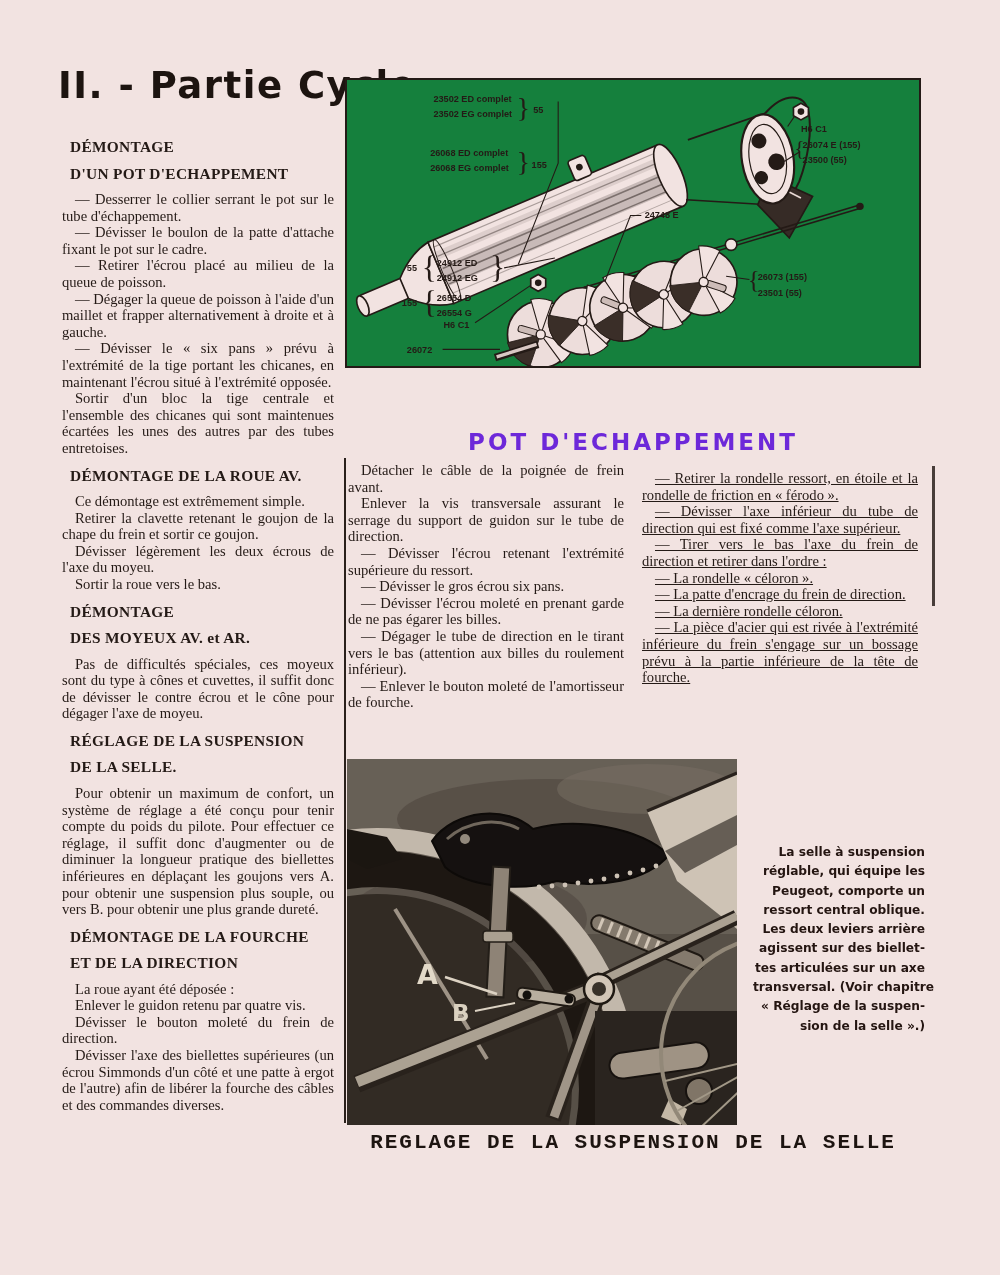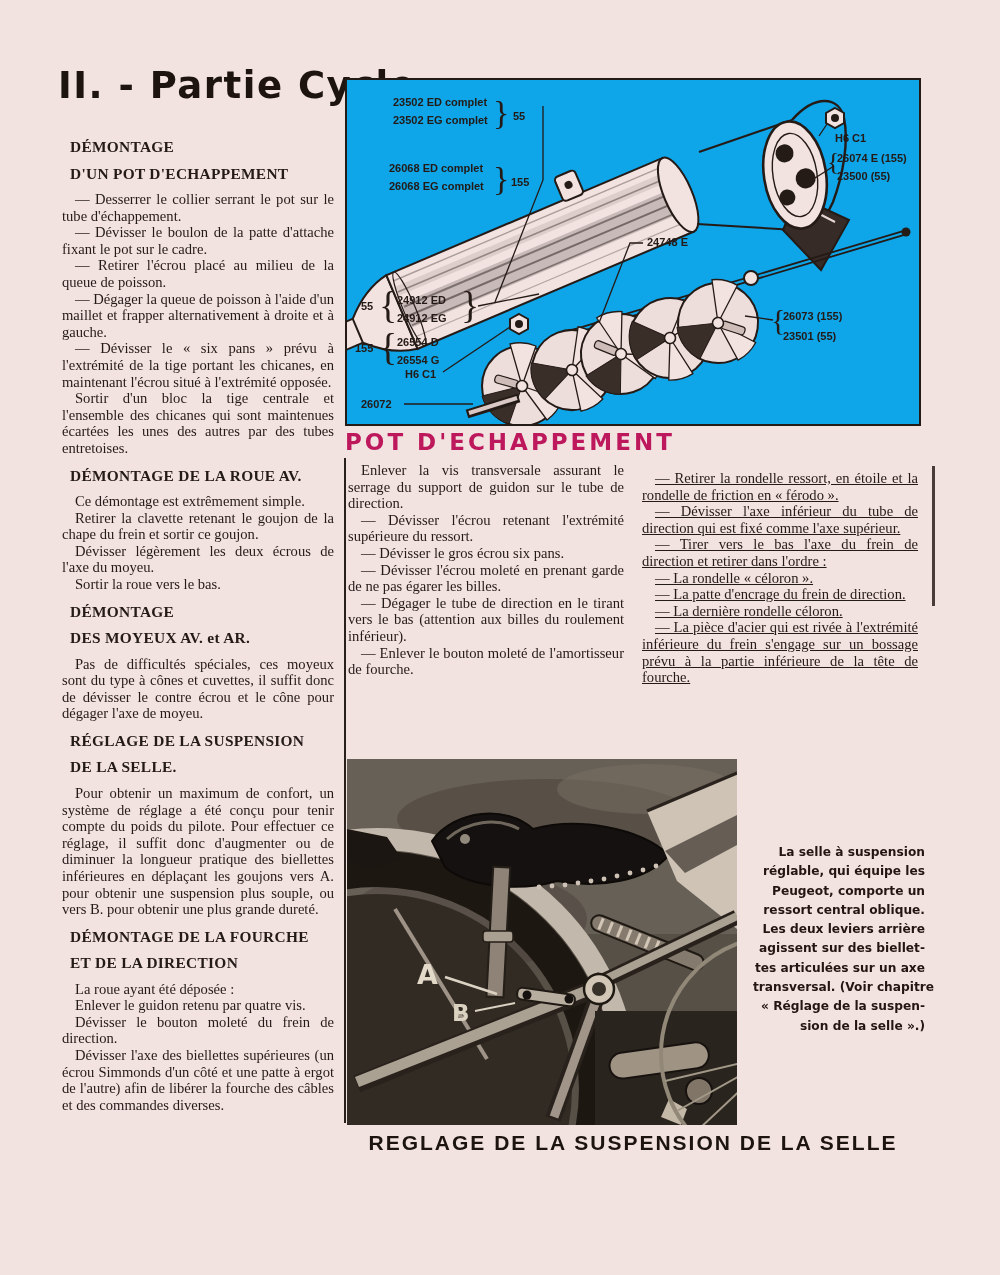--- a/index.html
+++ b/index.html
@@ -18,34 +18,34 @@
   .head-group{margin:10px 0 5px 0;}
   .head-group.first{margin-top:0;}
   
   .colL{position:absolute;left:62px;top:130px;width:272px;height:1045px;overflow:hidden;}
   .colM{position:absolute;left:348px;top:462px;width:276px;height:290px;overflow:hidden;}
   .colR{position:absolute;left:642px;top:470px;width:276px;height:295px;overflow:hidden;text-decoration:underline;}
   .para{margin:0;text-align:justify;text-indent:13px;font-size:14.6px;line-height:16.6px;}
   
   .vrule{position:absolute;background:#2a201b;}
   
-  .diagram{position:absolute;left:345px;top:78px;width:576px;height:348px;
-    border:2px solid #241a16;box-sizing:border-box;background:#0ea5e9;}
+  .diagram{position:absolute;left:345px;top:78px;width:576px;height:290px;
+    border:2px solid #241a16;box-sizing:border-box;background:#15803d;}
   .diagram svg{display:block;width:100%;height:100%;}
   .diagram-caption{
-    position:absolute;left:345px;top:429px;width:576px;text-align:left;
+    position:absolute;left:345px;top:429px;width:576px;text-align:center;
     font-family:"DejaVu Sans",sans-serif;font-weight:bold;font-size:23px;
-    letter-spacing:3px;color:#be185d;
+    letter-spacing:3px;color:#6d28d9;
   }
   
   .photo{position:absolute;left:347px;top:759px;width:390px;height:366px;}
   .photo svg{display:block;width:100%;height:100%;}
   .photo-caption{
     position:absolute;left:345px;top:1131px;width:576px;text-align:center;
-    font-family:Liberation Sans, sans-serif;font-weight:bold;font-size:21px;
+    font-family:Liberation Mono, monospace;font-weight:bold;font-size:21px;
     letter-spacing:2px;color:#1d1410;
   }
   
   .side-caption{
     position:absolute;left:753px;top:843px;width:172px;
     font-family:"DejaVu Sans",sans-serif;font-weight:bold;
     font-size:12.2px;line-height:19.3px;color:#241511;
   }
   .side-caption .line{white-space:nowrap;text-align:right;}
   .side-caption .line.last{padding-left:16px;}
@@ -255,20 +255,21 @@
       <text class="lbl" x="14" y="328">26072</text>
 
       <text class="brace" x="424" y="250" font-size="30">{</text>
       <text class="lbl" x="436" y="240">26073 (155)</text>
       <text class="lbl" x="436" y="260">23501 (55)</text>
     </svg>
   </div>
   <div class="diagram-caption">POT D'ECHAPPEMENT</div>
 
   <div class="colM">
+    <p class="para">Détacher le câble de la poignée de frein avant.</p>
     <p class="para">Enlever la vis transversale assurant le serrage du support de guidon sur le tube de direction.</p>
     <p class="para">— Dévisser l'écrou retenant l'extrémité supérieure du ressort.</p>
     <p class="para">— Dévisser le gros écrou six pans.</p>
     <p class="para">— Dévisser l'écrou moleté en prenant garde de ne pas égarer les billes.</p>
     <p class="para">— Dégager le tube de direction en le tirant vers le bas (attention aux billes du roulement inférieur).</p>
     <p class="para">— Enlever le bouton moleté de l'amortisseur de fourche.</p>
   </div>
 
   <div class="colR">
     <p class="para">— Retirer la rondelle ressort, en étoile et la rondelle de friction en « férodo ».</p>

